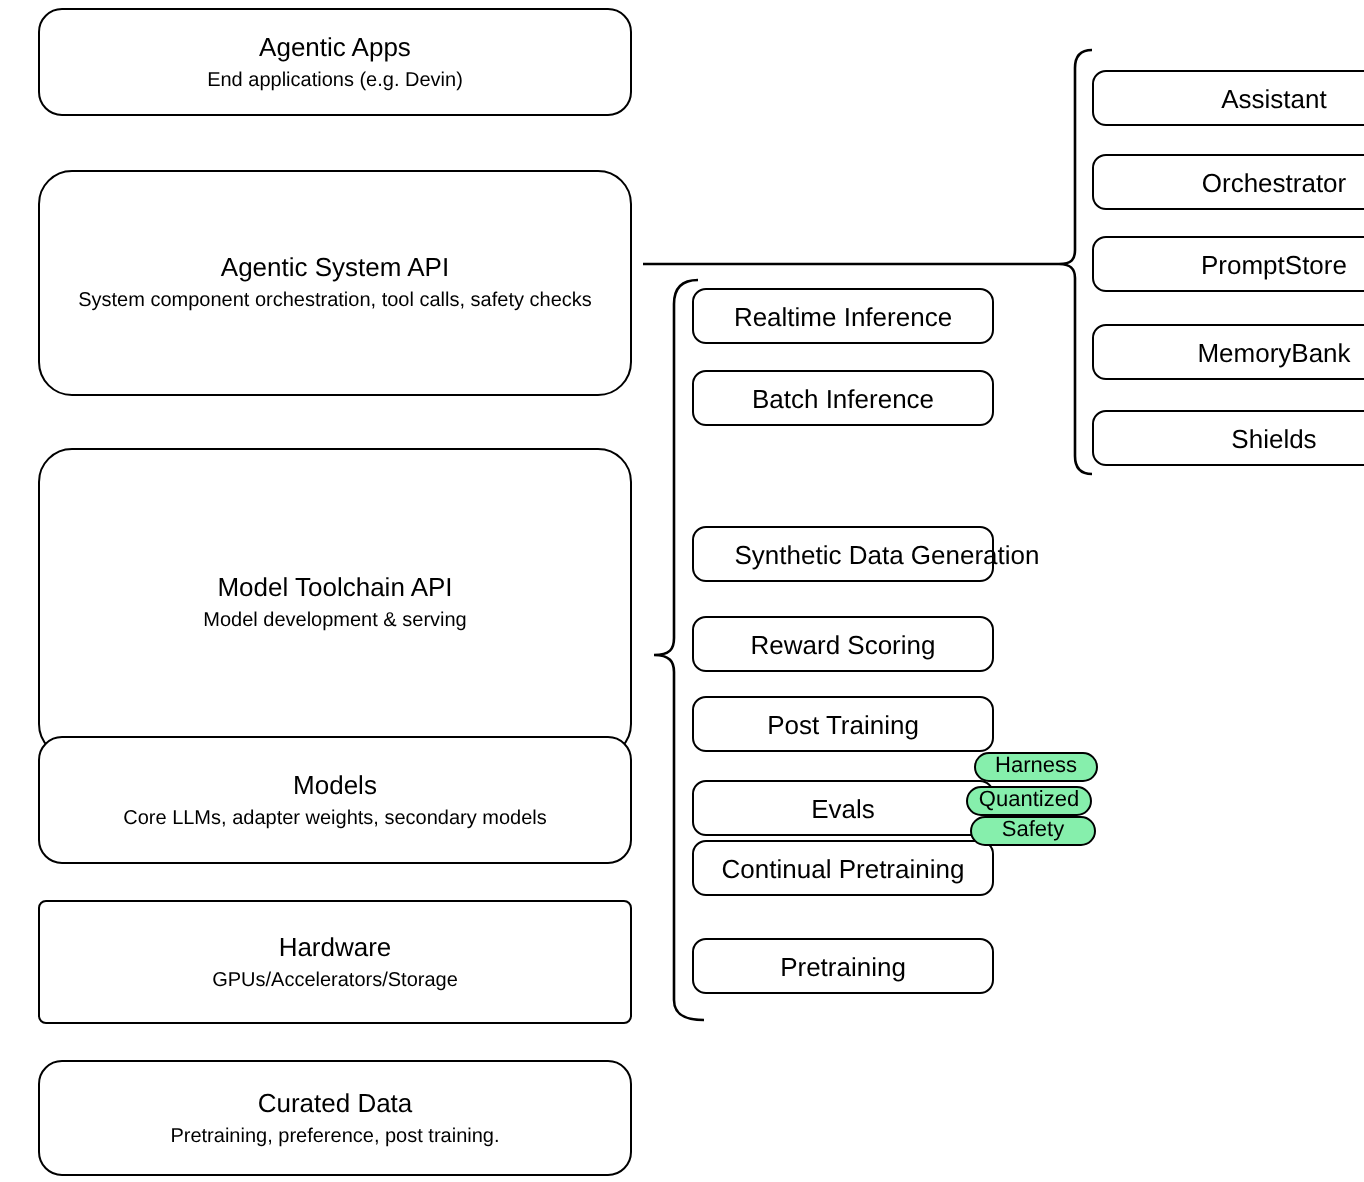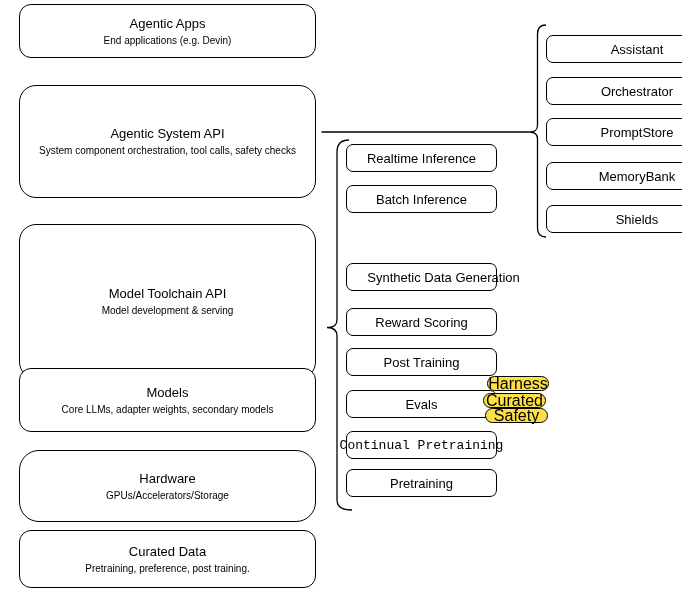--- a/index.html
+++ b/index.html
@@ -80,28 +80,28 @@
     justify-content: center;
     align-items: center;
     font-size: 13px;
     white-space: nowrap;
     padding-left: 32px;
   }
   
   .pill {
     position: absolute;
     height: 15px;
-    background: #fde047;
+    background: #86efac;
     border: 1px solid #000000;
     border-radius: 999px;
     box-sizing: border-box;
     display: flex;
     justify-content: center;
     align-items: center;
-    font-size: 16px;
+    font-size: 11px;
     line-height: 13px;
     white-space: nowrap;
     z-index: 3;
   }
 </style>
 </head>
 <body>
 
 <div class="canvas">
 
@@ -120,21 +120,21 @@
     <div class="lsub">System component orchestration, tool calls, safety checks</div>
   </div>
   <div class="lbox" style="top:224px;height:155px;border-radius:17px;">
     <div class="ltitle">Model Toolchain API</div>
     <div class="lsub">Model development &amp; serving</div>
   </div>
   <div class="lbox" style="top:368px;height:64px;border-radius:12px;">
     <div class="ltitle">Models</div>
     <div class="lsub">Core LLMs, adapter weights, secondary models</div>
   </div>
-  <div class="lbox" style="top:450px;height:72px;border-radius:20px;">
+  <div class="lbox" style="top:450px;height:62px;border-radius:4px;">
     <div class="ltitle">Hardware</div>
     <div class="lsub">GPUs/Accelerators/Storage</div>
   </div>
   <div class="lbox" style="top:530px;height:58px;border-radius:12px;">
     <div class="ltitle">Curated Data</div>
     <div class="lsub">Pretraining, preference, post training.</div>
   </div>
 
   <div class="mbox" style="top:185px;">
     <span>Batch Inference</span>
@@ -147,32 +147,32 @@
   </div>
   <div class="mbox" style="top:308px;align-items:center;">
     <span>Reward Scoring</span>
   </div>
   <div class="mbox" style="top:348px;">
     <span>Post Training</span>
   </div>
   <div class="mbox" style="top:390px;">
     <span>Evals</span>
   </div>
-  <div class="mbox" style="top:431px;font-family:Liberation Mono, monospace;">
+  <div class="mbox" style="top:420px;">
     <span>Continual Pretraining</span>
   </div>
   <div class="mbox" style="top:469px;">
     <span>Pretraining</span>
   </div>
 
   <div class="pill" style="left:471px;top:376px;width:62px;">
     <span>Harness</span>
   </div>
   <div class="pill" style="left:467px;top:393px;width:63px;">
-    <span>Curated</span>
+    <span>Quantized</span>
   </div>
   <div class="pill" style="left:469px;top:408px;width:63px;">
     <span>Safety</span>
   </div>
 
   <div class="rbox" style="top:35px;">
     <span>Assistant</span>
   </div>
   <div class="rbox" style="top:77px;align-items:center;">
     <span>Orchestrator</span>

